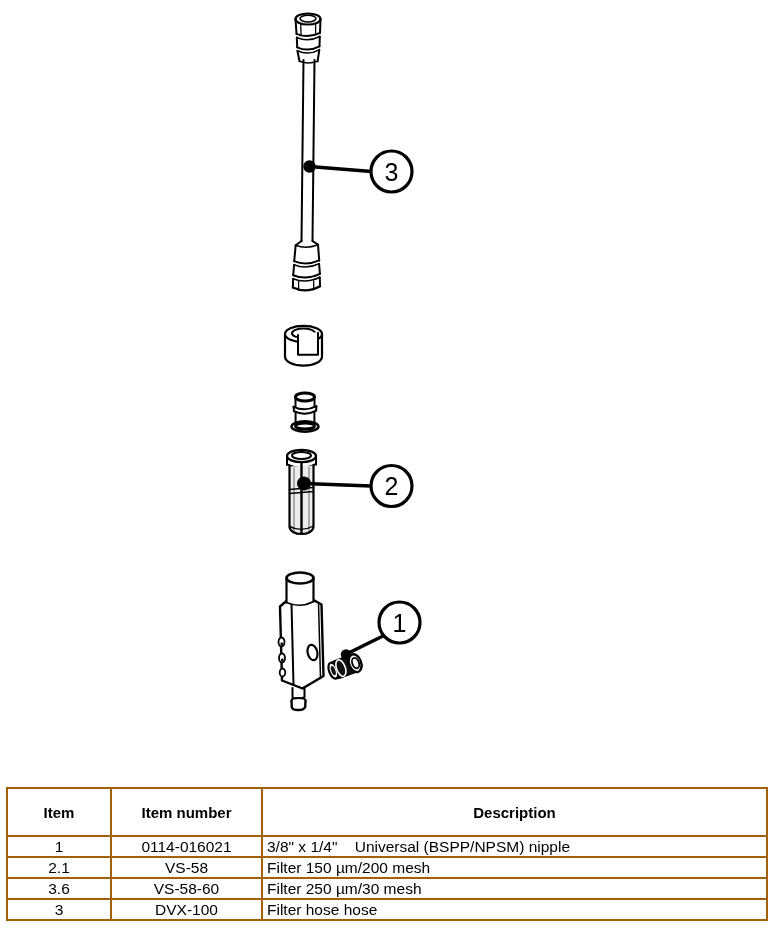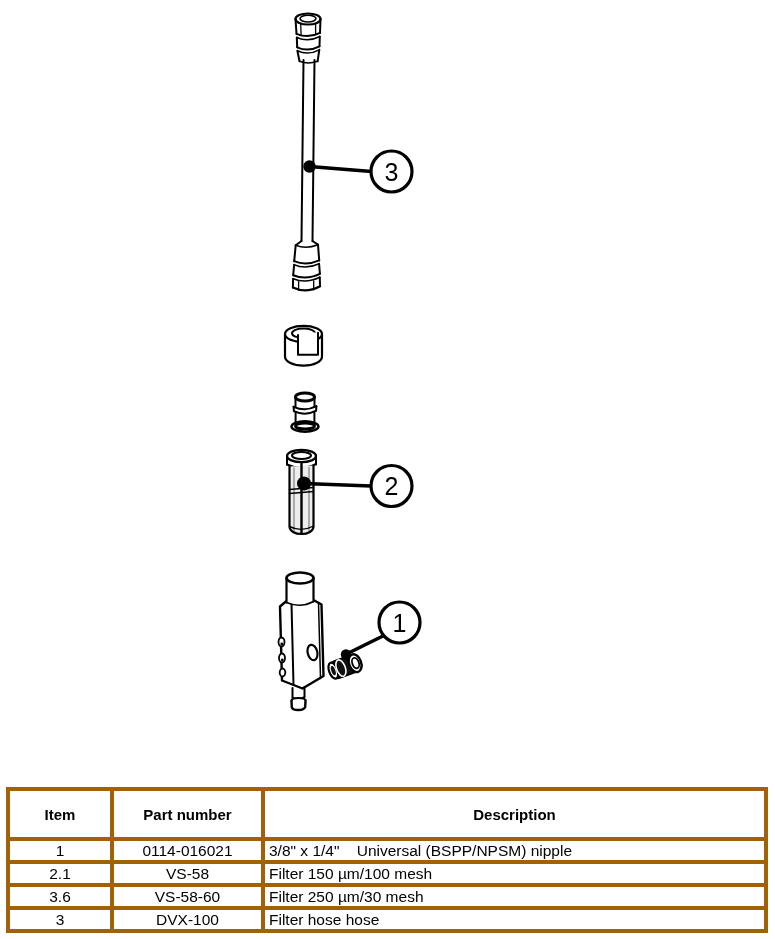--- a/index.html
+++ b/index.html
@@ -33,21 +33,21 @@
     top: 787px;
     width: 762px;
     border-collapse: collapse;
     table-layout: fixed;
     font-family: "Liberation Sans", sans-serif;
     font-size: 15.5px;
     color: #000000;
   }
   table.parts-table th,
   table.parts-table td {
-    border: 4px solid #a16207;
+    border: 2px solid #a16207;
     overflow: hidden;
   }
   table.parts-table thead th {
     height: 44px;
     font-size: 15px;
     font-weight: bold;
     text-align: center;
     vertical-align: middle;
   }
   table.parts-table td {
@@ -207,34 +207,34 @@
 
   <table class="parts-table">
     <colgroup>
       <col style="width:104px">
       <col style="width:151px">
       <col>
     </colgroup>
     <thead>
       <tr>
         <th>Item</th>
-        <th>Part number</th>
+        <th>Item number</th>
         <th>Description</th>
       </tr>
     </thead>
     <tbody>
       <tr>
         <td class="cell-item">1</td>
         <td class="cell-part">0114-016021</td>
         <td class="cell-desc">3/8" x 1/4"    Universal (BSPP/NPSM) nipple</td>
       </tr>
       <tr>
         <td class="cell-item">2.1</td>
         <td class="cell-part">VS-58</td>
-        <td class="cell-desc">Filter 150 µm/100 mesh</td>
+        <td class="cell-desc">Filter 150 µm/200 mesh</td>
       </tr>
       <tr>
         <td class="cell-item">3.6</td>
         <td class="cell-part">VS-58-60</td>
         <td class="cell-desc">Filter 250 µm/30 mesh</td>
       </tr>
       <tr>
         <td class="cell-item">3</td>
         <td class="cell-part">DVX-100</td>
         <td class="cell-desc">Filter hose hose</td>

